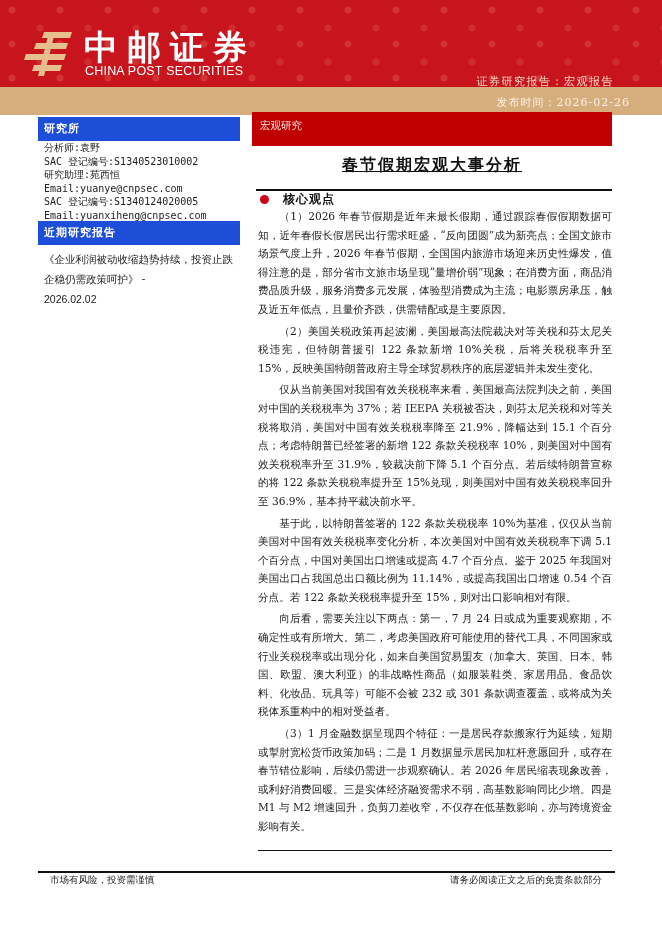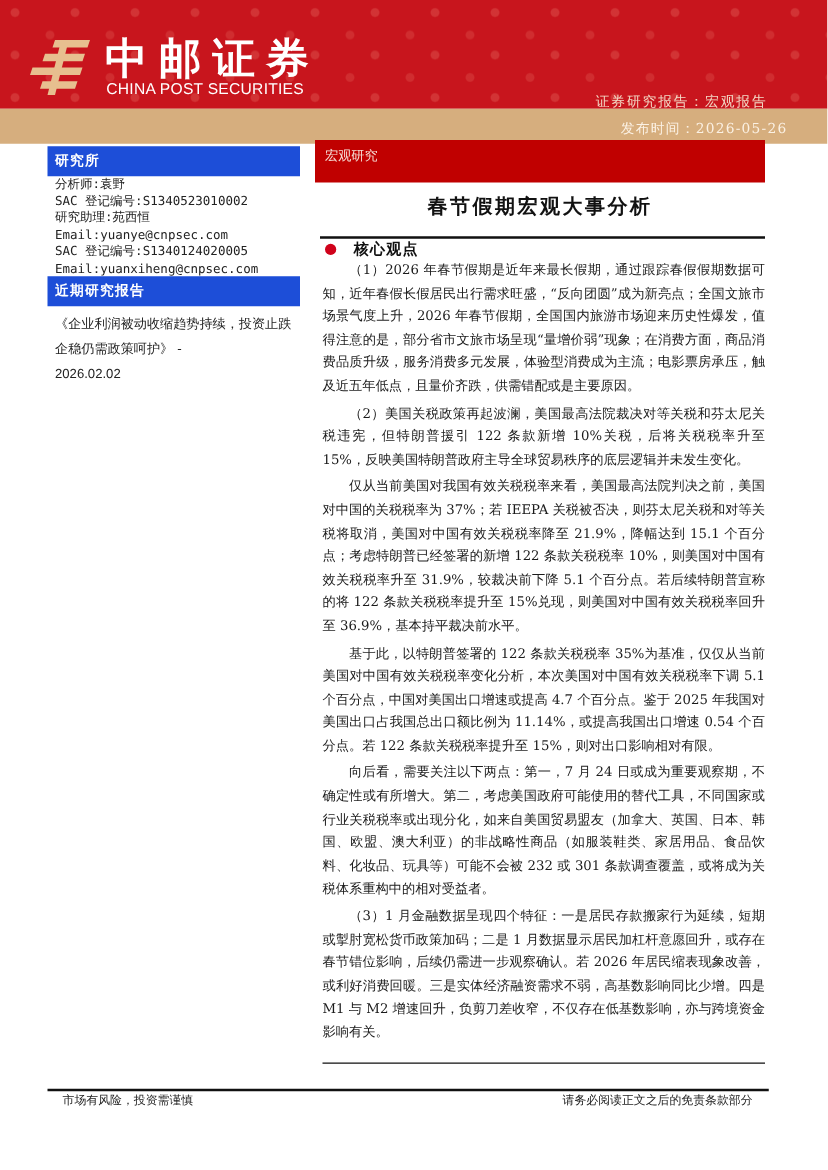--- a/index.html
+++ b/index.html
@@ -56,21 +56,21 @@
   .recent .title { font-size: 10.5px; line-height: 20px; color: #222; }
   .recent .date { font-family: "Liberation Sans", sans-serif; font-size: 10.5px; line-height: 20px; color: #222; }
 
   
   .section-bar {
     position: absolute; left: 252px; top: 112px; width: 360px; height: 34px;
     background: #c00000; color: #f6e0d8; font-size: 10.5px; padding-left: 8px; line-height: 26px;
   }
   .doc-title {
     position: absolute; left: 252px; top: 155px; width: 360px; text-align: center;
-    font-size: 16px; font-weight: bold; letter-spacing: 2px; color: #111;
+    font-size: 16px; font-weight: bold; letter-spacing: 2px; color: #111; text-decoration: underline;
   }
   .title-rule { position: absolute; left: 256px; top: 189px; width: 356px; height: 2px; background: #111; }
   .kp-dot { position: absolute; left: 260px; top: 195px; width: 9px; height: 9px; border-radius: 50%; background: #d0021b; }
   .kp-label {
     position: absolute; left: 283px; top: 191px; font-size: 12px; font-weight: bold;
     letter-spacing: 1px; color: #111;
   }
   .body-text { position: absolute; left: 258px; top: 207px; width: 354px; }
   .body-text p {
     font-size: 10.6px; line-height: 18.6px; text-indent: 2em; text-align: justify;
@@ -94,21 +94,21 @@
       <polygon points="4,24 44,24 42,30 2,30"></polygon>
       <polygon points="12,35 40,35 38,41 10,41"></polygon>
       <polygon points="26,6 32,6 22,46 16,46"></polygon>
     </g>
   </svg>
   <div class="logo-cn">中邮证券</div>
   <div class="logo-en">CHINA POST SECURITIES</div>
   <div class="report-type">证券研究报告：宏观报告</div>
 </div>
 <div class="tan-band"></div>
-<div class="publish-date">发布时间：2026-05-26</div>
+<div class="publish-date">发布时间：2026-02-26</div>
 
 <div class="side-head h1">研究所</div>
 <div class="analyst">
   <div>分析师:袁野</div>
   <div>SAC 登记编号:S1340523010002</div>
   <div>研究助理:苑西恒</div>
   <div>Email:yuanye@cnpsec.com</div>
   <div>SAC 登记编号:S1340124020005</div>
   <div>Email:yuanxiheng@cnpsec.com</div>
 </div>
@@ -121,21 +121,21 @@
 <div class="section-bar">宏观研究</div>
 <div class="doc-title">春节假期宏观大事分析</div>
 <div class="title-rule"></div>
 <div class="kp-dot"></div>
 <div class="kp-label">核心观点</div>
 
 <div class="body-text">
   <p>（1）2026 年春节假期是近年来最长假期，通过跟踪春假假期数据可知，近年春假长假居民出行需求旺盛，“反向团圆”成为新亮点；全国文旅市场景气度上升，2026 年春节假期，全国国内旅游市场迎来历史性爆发，值得注意的是，部分省市文旅市场呈现“量增价弱”现象；在消费方面，商品消费品质升级，服务消费多元发展，体验型消费成为主流；电影票房承压，触及近五年低点，且量价齐跌，供需错配或是主要原因。</p>
   <p>（2）美国关税政策再起波澜，美国最高法院裁决对等关税和芬太尼关税违宪，但特朗普援引 122 条款新增 10%关税，后将关税税率升至 15%，反映美国特朗普政府主导全球贸易秩序的底层逻辑并未发生变化。</p>
   <p>仅从当前美国对我国有效关税税率来看，美国最高法院判决之前，美国对中国的关税税率为 37%；若 IEEPA 关税被否决，则芬太尼关税和对等关税将取消，美国对中国有效关税税率降至 21.9%，降幅达到 15.1 个百分点；考虑特朗普已经签署的新增 122 条款关税税率 10%，则美国对中国有效关税税率升至 31.9%，较裁决前下降 5.1 个百分点。若后续特朗普宣称的将 122 条款关税税率提升至 15%兑现，则美国对中国有效关税税率回升至 36.9%，基本持平裁决前水平。</p>
-  <p>基于此，以特朗普签署的 122 条款关税税率 35%为基准，仅仅从当前美国对中国有效关税税率变化分析，本次美国对中国有效关税税率下调 5.1 个百分点，中国对美国出口增速或提高 4.7 个百分点。鉴于 2025 年我国对美国出口占我国总出口额比例为 11.14%，或提高我国出口增速 0.54 个百分点。若 122 条款关税税率提升至 15%，则对出口影响相对有限。</p>
+  <p>基于此，以特朗普签署的 122 条款关税税率 10%为基准，仅仅从当前美国对中国有效关税税率变化分析，本次美国对中国有效关税税率下调 5.1 个百分点，中国对美国出口增速或提高 4.7 个百分点。鉴于 2025 年我国对美国出口占我国总出口额比例为 11.14%，或提高我国出口增速 0.54 个百分点。若 122 条款关税税率提升至 15%，则对出口影响相对有限。</p>
   <p>向后看，需要关注以下两点：第一，7 月 24 日或成为重要观察期，不确定性或有所增大。第二，考虑美国政府可能使用的替代工具，不同国家或行业关税税率或出现分化，如来自美国贸易盟友（加拿大、英国、日本、韩国、欧盟、澳大利亚）的非战略性商品（如服装鞋类、家居用品、食品饮料、化妆品、玩具等）可能不会被 232 或 301 条款调查覆盖，或将成为关税体系重构中的相对受益者。</p>
   <p>（3）1 月金融数据呈现四个特征：一是居民存款搬家行为延续，短期或掣肘宽松货币政策加码；二是 1 月数据显示居民加杠杆意愿回升，或存在春节错位影响，后续仍需进一步观察确认。若 2026 年居民缩表现象改善，或利好消费回暖。三是实体经济融资需求不弱，高基数影响同比少增。四是 M1 与 M2 增速回升，负剪刀差收窄，不仅存在低基数影响，亦与跨境资金影响有关。</p>
 </div>
 <div class="end-rule"></div>
 
 <div class="footer-rule"></div>
 <div class="footer-left">市场有风险，投资需谨慎</div>
 <div class="footer-right">请务必阅读正文之后的免责条款部分</div>
 
 </body></html>

